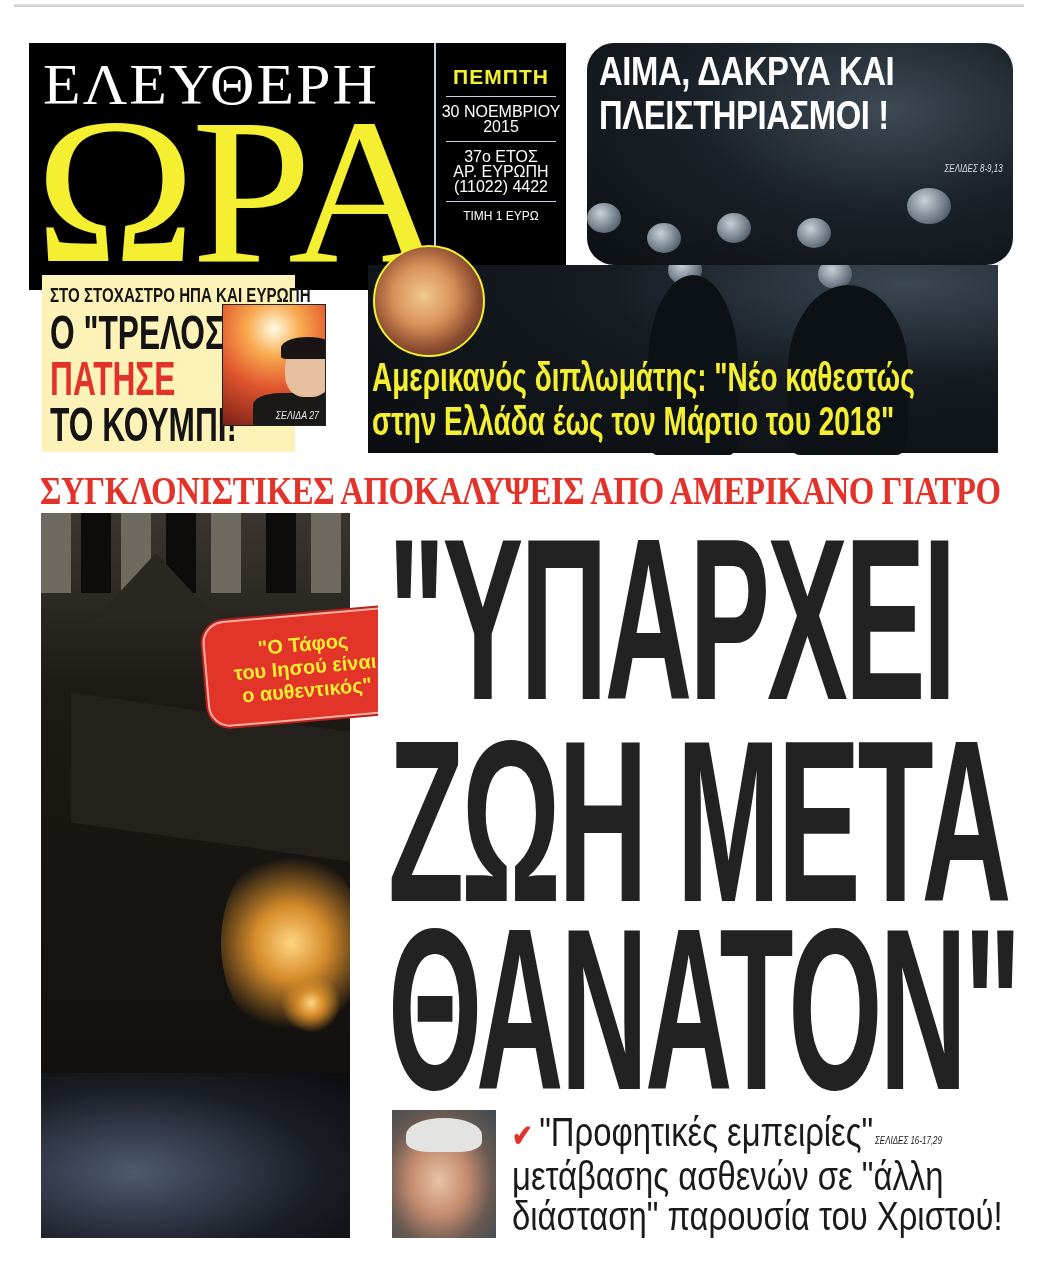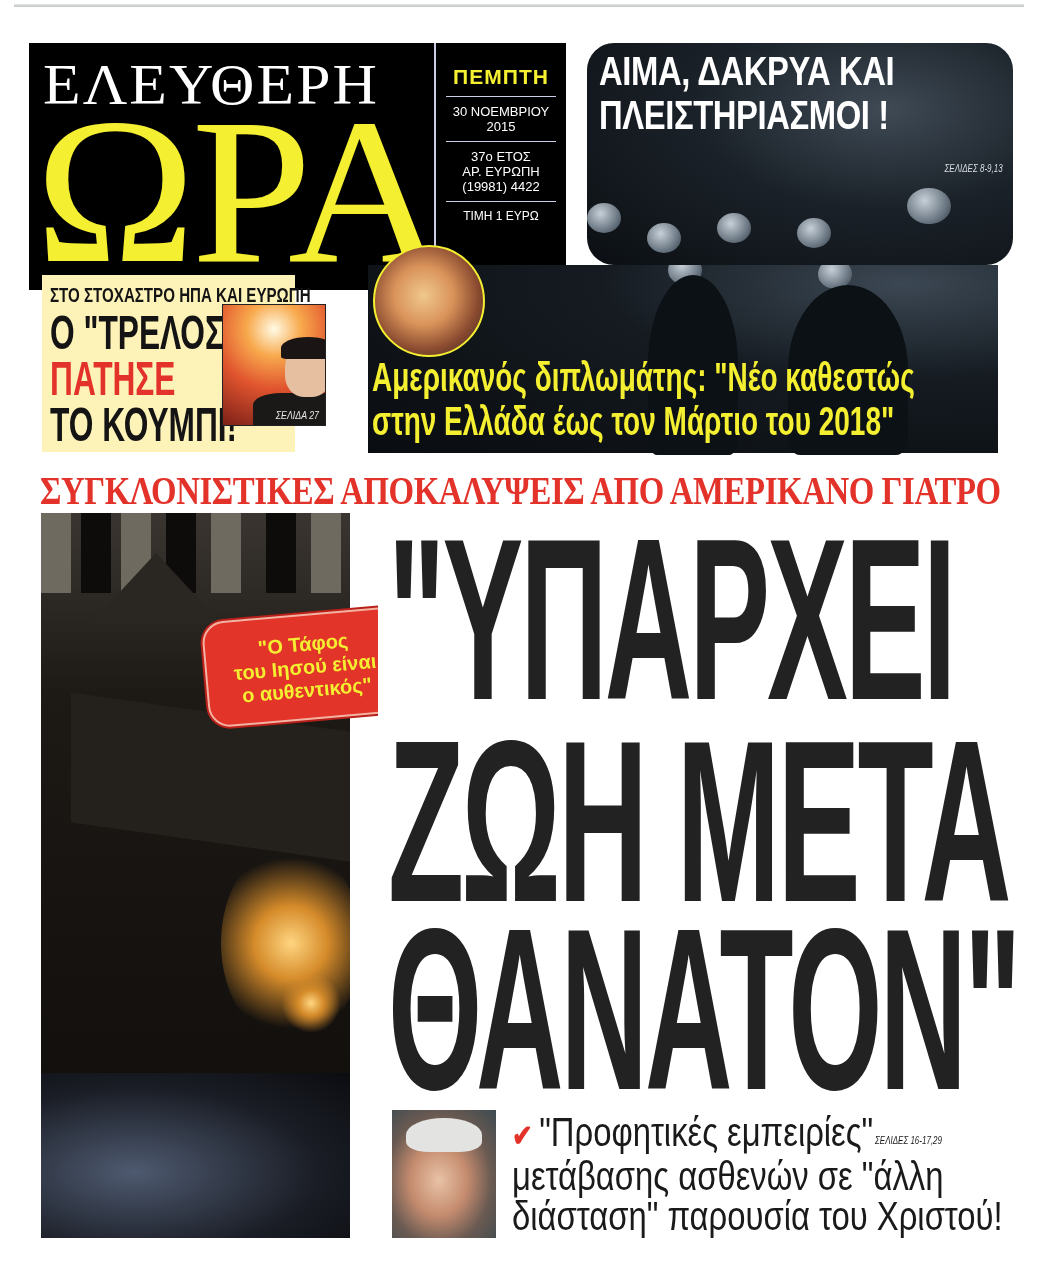--- a/index.html
+++ b/index.html
@@ -7,21 +7,21 @@
   body { position: relative; font-family: "Liberation Sans", sans-serif; }
   .topline2 { position: absolute; left: 14px; top: 4px; width: 1010px; height: 3px; background: linear-gradient(#e6e8e6, #bfc4c1); }
 
   
   .masthead { position: absolute; left: 29px; top: 43px; width: 537px; height: 247px; background: #000000; }
   .brand-top { position: absolute; left: 14px; top: 8px; font-family: "Liberation Serif", serif; color: #ffffff; font-size: 58px; letter-spacing: 2px; transform: scaleX(1.06); transform-origin: left; }
   .brand-main { position: absolute; left: 6px; top: 44px; font-family: "Liberation Serif", serif; color: #f4ef31; font-size: 208px; line-height: 208px; font-weight: normal; letter-spacing: -4px; transform: scaleX(1.04); transform-origin: left; }
   .date-col { position: absolute; left: 405px; top: 0; width: 132px; height: 221px; border-left: 2px solid #c9cde6; }
   .date-col .day { color: #f4ef31; font-weight: bold; font-size: 21px; text-align: center; margin-top: 22px; letter-spacing: 1px; }
   .date-col .sep { height: 1px; background: #c9cde6; margin: 7px 10px; }
-  .date-col .txt { color: #ffffff; font-size: 13px; text-align: center; line-height: 15px; }
+  .date-col .txt { color: #ffffff; font-size: 16px; text-align: center; line-height: 15px; }
   .date-col .price { color: #ffffff; font-size: 12px; text-align: center; margin-top: 1px; }
 
   
   .top-photo { position: absolute; left: 587px; top: 43px; width: 426px; height: 222px; overflow: hidden;
     background: radial-gradient(ellipse at 70% 30%, #3f4a55 0%, #1a2128 45%, #0b0f13 100%); border-radius: 27px; }
   .top-photo2 { position: absolute; left: 368px; top: 265px; width: 630px; height: 188px;
     background: radial-gradient(ellipse at 85% 10%, #3b4753 0%, #151b21 40%, #090c10 100%); }
   .fig { position: absolute; border-radius: 50% 50% 10% 10%; background: #0c1116; }
   .helmet { position: absolute; width: 34px; height: 30px; border-radius: 50%; background: radial-gradient(circle at 40% 35%, #c7d0d8, #5d6a76 70%, #2a3138); }
   .top-head { position: absolute; left: 12px; top: 6px; color: #ffffff; font-weight: bold; font-size: 40px; line-height: 44px; transform: scaleX(0.82); transform-origin: left; letter-spacing: -0.5px; white-space: nowrap; }
@@ -91,21 +91,21 @@
     <div class="day">ΠΕΜΠΤΗ</div>
     <div class="sep"></div>
     <div class="txt">
       <div>30 ΝΟΕΜΒΡΙΟΥ</div>
       <div>2015</div>
     </div>
     <div class="sep"></div>
     <div class="txt">
       <div>37ο ΕΤΟΣ</div>
       <div>ΑΡ. ΕΥΡΩΠΗ</div>
-      <div>(19981) 4422</div>
+      <div>(11022) 4422</div>
     </div>
     <div class="sep"></div>
     <div class="price">ΤΙΜΗ 1 ΕΥΡΩ</div>
   </div>
 </div>
 
 <div class="top-photo2">
   <div class="helmet" style="left:300px;top:-10px;"></div>
   <div class="helmet" style="left:450px;top:-6px;"></div>
   <div class="fig" style="left:280px;top:10px;width:90px;height:180px;"></div>

